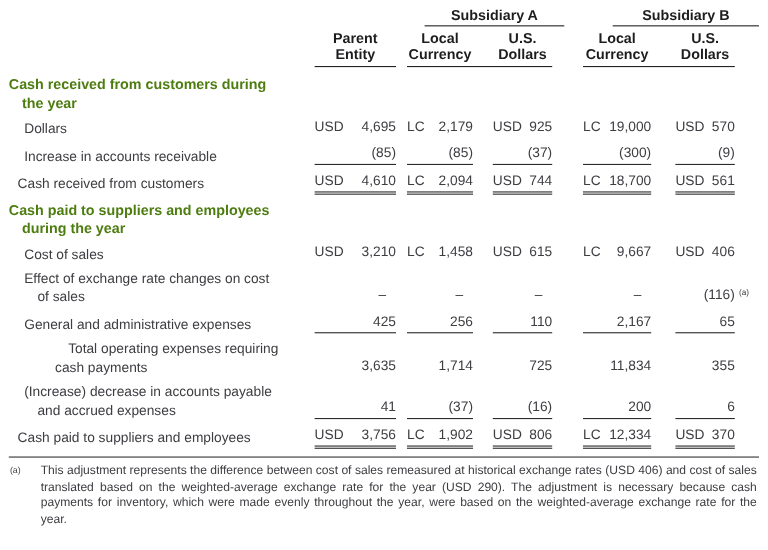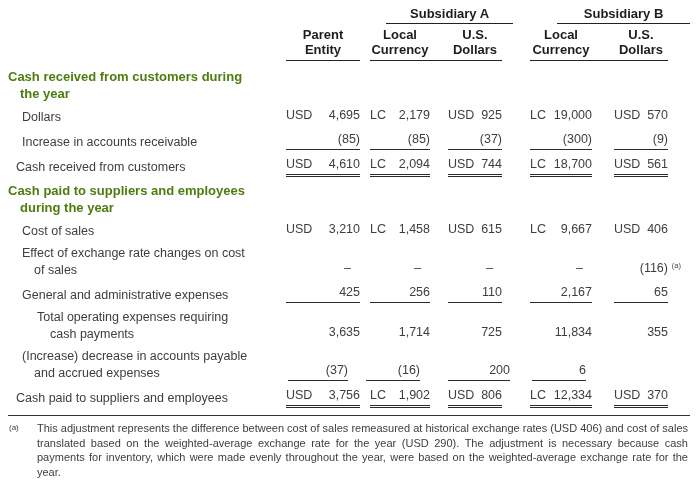--- a/index.html
+++ b/index.html
@@ -36,21 +36,21 @@
 
   
   .tbody { margin-top:2px; }
   .trow { display:flex; align-items:flex-end; margin-bottom:6px; }
   .rlabel { width:270px; flex:none; font-size:12.5px; line-height:16.5px; }
   .trow.section { margin-top:7px; margin-bottom:5px; }
   .section .ln { font-weight:bold; color:#4d7c0f; font-size:13px; line-height:17px; }
   .section .ln1 { padding-left:12px; }
   .item .ln0 { padding-left:14px; }
   .item .ln1 { padding-left:26px; }
-  .subtotal .ln0 { padding-left:29px; }
+  .subtotal .ln0 { padding-left:29px;text-align:center; }
   .subtotal .ln1 { padding-left:42px; }
   .total .ln0 { padding-left:8px; }
 
   .cell {
     display:flex; justify-content:space-between; align-items:baseline;
     font-size:12.5px; line-height:16px; padding-bottom:2px; white-space:nowrap;
   }
   .c-parent { width:74px; margin-left:8px;  flex:none; }
   .c-alc    { width:60px; margin-left:10px; flex:none; }
   .c-ausd   { width:54px; margin-left:18px; flex:none; }
@@ -283,20 +283,23 @@
         </div>
         <div class="cell c-busd">
           <span class="val">355</span>
         </div>
       </div>
       <div class="trow item">
         <div class="rlabel">
           <div class="ln ln0">(Increase) decrease in accounts payable</div>
           <div class="ln ln1">and accrued expenses</div>
         </div>
+        <div class="cell c-parent u-single">
+          <span class="val">41</span>
+        </div>
         <div class="cell c-alc u-single">
           <span class="val">(37)</span>
         </div>
         <div class="cell c-ausd u-single">
           <span class="val">(16)</span>
         </div>
         <div class="cell c-blc u-single">
           <span class="val">200</span>
         </div>
         <div class="cell c-busd u-single">

